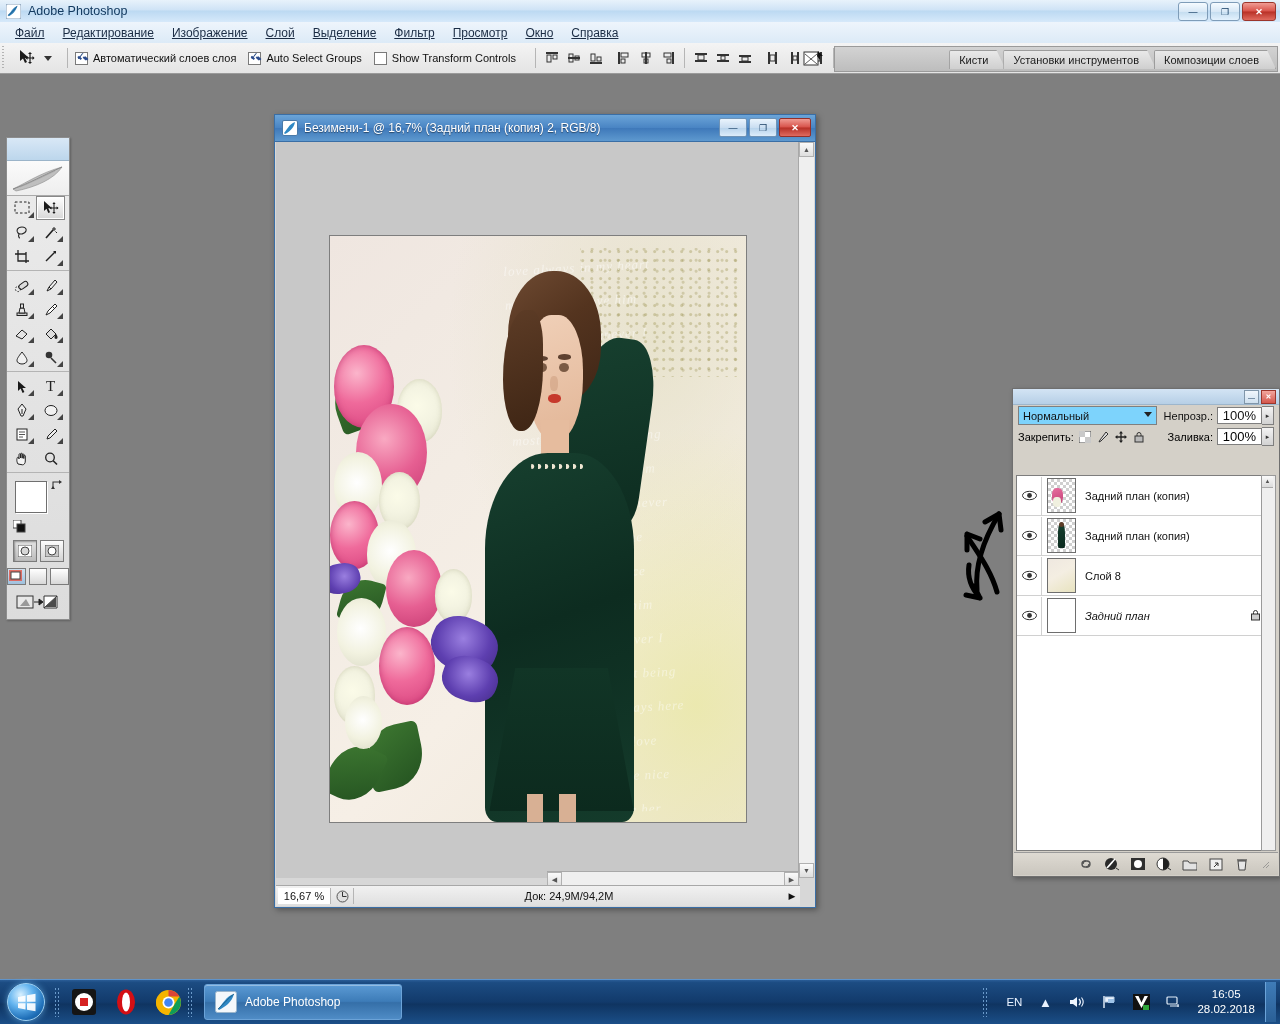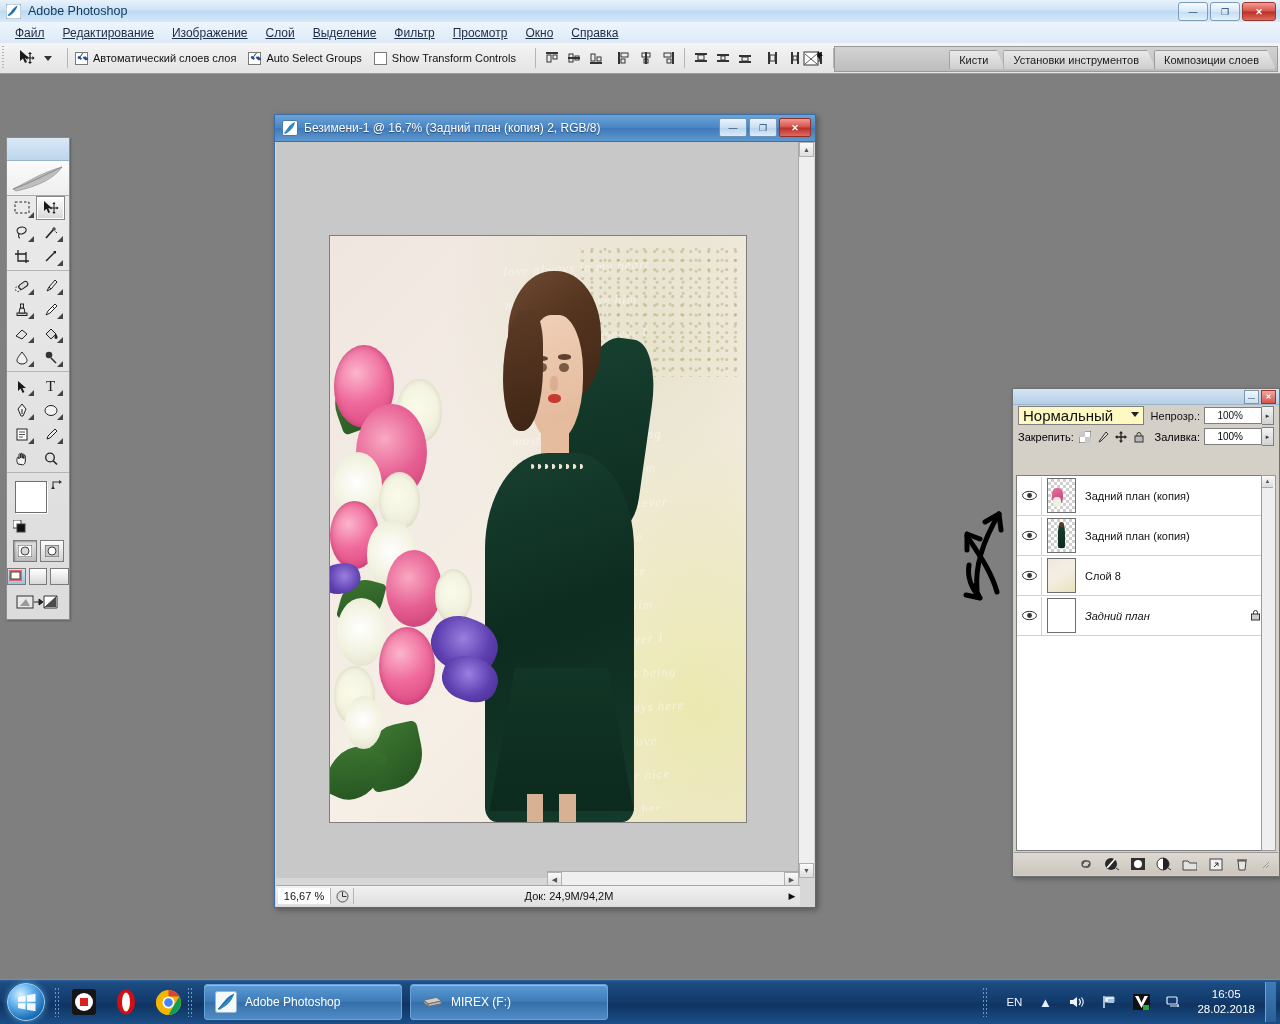--- a/index.html
+++ b/index.html
@@ -175,27 +175,27 @@
   .lp-tabs{height:19px;background:linear-gradient(to bottom,#cfcfcf,#b8b8b8);display:flex;align-items:flex-end;
     border-bottom:1px solid #8d8d8d;position:relative;padding-left:5px;}
   .lp-tab{height:17px;padding:0 12px 0 10px;font-size:11px;color:#111;display:flex;align-items:center;
     background:linear-gradient(to bottom,#c6c6c6,#aeaeae);border-right:1px solid #8a8a8a;
     clip-path:polygon(0 0,calc(100% - 8px) 0,100% 100%,0 100%);}
   .lp-tab.active{background:linear-gradient(to bottom,#efefef,#e2e2e2);color:#000;}
   .lp-menu{position:absolute;right:4px;top:2px;width:14px;height:14px;border-radius:50%;
     border:1px solid #707070;background:linear-gradient(to bottom,#f0f0f0,#cfcfcf);
     display:flex;align-items:center;justify-content:center;font-size:7px;color:#222;}
   .lp-row{display:flex;align-items:center;height:21px;padding:0 5px;font-size:11px;color:#111;background:#d4d0c8;}
-  .blendsel{flex:1;height:17px;background:#fef9c3;border:1px solid #7f7f7f;display:flex;align-items:center;
-    padding-left:4px;font-size:15px;position:relative;}
+  .blendsel{flex:1;height:17px;background:#7dd3fc;border:1px solid #7f7f7f;display:flex;align-items:center;
+    padding-left:4px;font-size:11px;position:relative;}
   .blendsel .dd{position:absolute;right:4px;top:5px;width:0;height:0;
     border-left:4px solid transparent;border-right:4px solid transparent;border-top:5px solid #222;}
   .lbl{margin:0 4px 0 7px;}
-  .numbox{width:38px;height:15px;background:#fff;border:1px solid #7f7f7f;text-align:right;padding-right:18px;
-    font-size:10px;line-height:15px;}
+  .numbox{width:38px;height:15px;background:#fff;border:1px solid #7f7f7f;text-align:right;padding-right:5px;
+    font-size:13px;line-height:15px;}
   .spin{width:11px;height:17px;border:1px solid #7f7f7f;border-left:none;background:linear-gradient(to bottom,#f3f3f3,#d2d2d2);
     display:flex;align-items:center;justify-content:center;font-size:7px;color:#333;}
   .lockrow{display:flex;align-items:center;height:21px;padding:0 5px;font-size:11px;}
   .lockicons{display:flex;gap:6px;margin-left:5px;}
   .lki{width:12px;height:12px;display:flex;align-items:center;justify-content:center;font-size:10px;color:#222;}
   .layerlist{position:absolute;left:3px;top:86px;width:252px;height:765px;height:auto;bottom:25px;
     background:#fff;border:1px solid #7d7d7d;overflow:hidden;}
   .lrow{height:39px;border-bottom:1px solid #d0d0d0;display:flex;align-items:center;background:#fff;}
   .lrow.sel{background:#2f9ae8;}
   .lrow.sel .lname{color:#fff;font-weight:bold;}
@@ -975,30 +975,20 @@
   <div class="taskbtn" style="margin-left:6px;min-width:176px;">
     <span class="ti">
       <svg width="22" height="22" viewBox="0 0 22 22">
         <rect x="0.5" y="0.5" width="21" height="21" rx="2" fill="#f4f8fb" stroke="#9bb6cc"></rect>
         <path d="M3 18 C8 13 11 5 19 3 C17 11 10 16 4 19 Z" fill="#2f88c4"></path>
         <path d="M3 18 C9 13 13 7 19 3" stroke="#19597f" fill="none" stroke-width=".8"></path>
       </svg>
     </span>
     <span>Adobe Photoshop</span>
   </div>
-  <div class="taskbtn" style="min-width:176px;">
-    <span class="ti">
-      <svg width="24" height="16" viewBox="0 0 24 16">
-        <path d="M3 6 L17 3 L22 7 L8 10 Z" fill="#cfcfcf" stroke="#6f6f6f"></path>
-        <path d="M3 6 L3 9 L8 13 L8 10 Z" fill="#9d9d9d" stroke="#6f6f6f"></path>
-        <path d="M8 10 L22 7 L22 10 L8 13 Z" fill="#b4b4b4" stroke="#6f6f6f"></path>
-      </svg>
-    </span>
-    <span>MIREX (F:)</span>
-  </div>
 
   <div class="tray">
     <span class="tray-sep"></span>
     <span class="lang">EN</span>
     <span class="ti">▲</span>
     <span class="ti">
       <svg width="16" height="14" viewBox="0 0 16 14">
         <path d="M1 5 h3 L8 2 v10 L4 9 H1 Z" fill="#eef5ff"></path>
         <path d="M10 4 a4.5 4.5 0 0 1 0 6" stroke="#eef5ff" fill="none" stroke-width="1.3"></path>
         <path d="M12.5 2.5 a7.5 7.5 0 0 1 0 9" stroke="#eef5ff" fill="none" stroke-width="1.1"></path>

